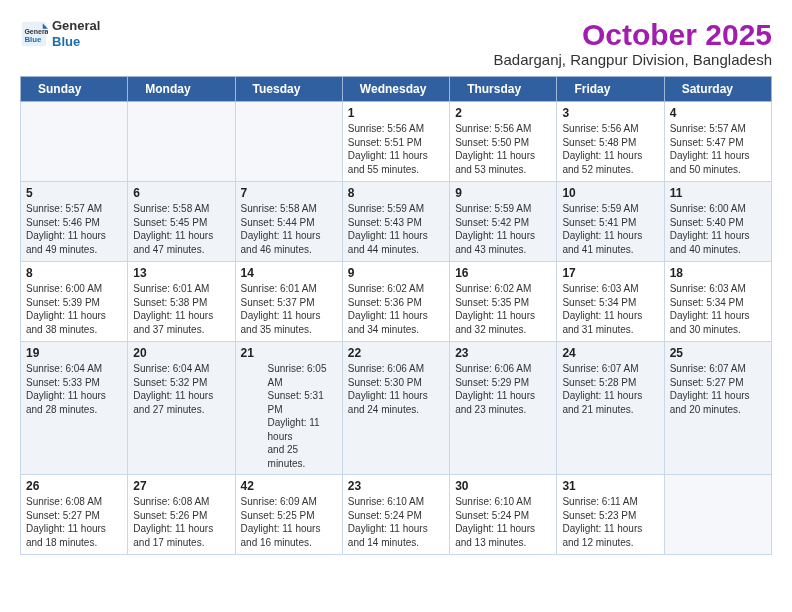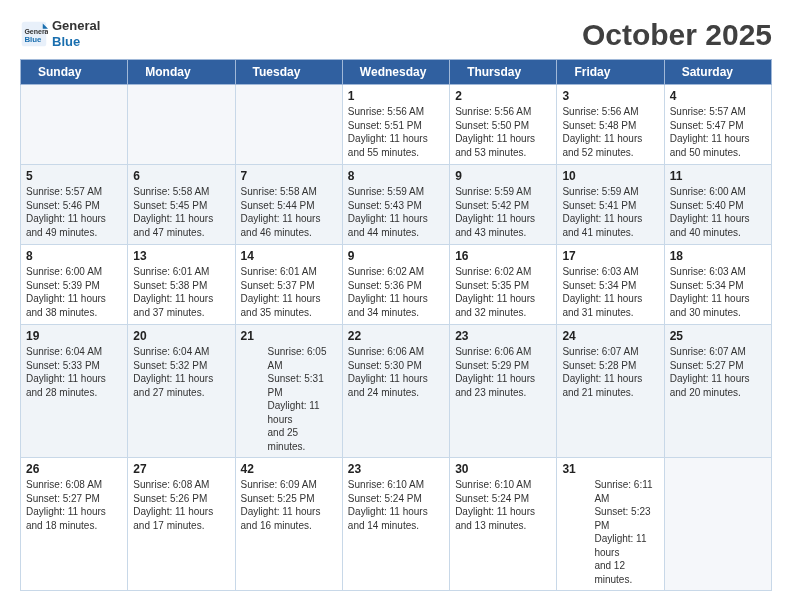--- a/index.html
+++ b/index.html
@@ -28,21 +28,21 @@
     .logo-icon {
       width: 28px;
       height: 28px;
     }
     .title-block {
       text-align: right;
     }
     .title-block h1 {
       font-size: 30px;
       font-weight: bold;
-      color: #404040;
+      color: #a21caf;
       line-height: 1.1;
     }
     .title-block h2 {
       font-size: 15px;
       font-weight: normal;
       color: #333;
     }
     .calendar {
       width: 100%;
       border-collapse: collapse;
@@ -96,20 +96,21 @@
         <text x="5" y="25" font-size="9" font-weight="bold" fill="#1a6faf" font-family="Arial">Blue</text>
         <polygon points="26,4 32,10 26,10" fill="#1a6faf"></polygon>
       </svg>
       <div style="line-height:1.2;">
         <div style="font-size:13px;font-weight:bold;color:#333;">General</div>
         <div style="font-size:13px;font-weight:bold;color:#1a6faf;">Blue</div>
       </div>
     </div>
     <div class="title-block">
       <h1>October 2025</h1>
+      <h2>Badarganj, Rangpur Division, Bangladesh</h2>
     </div>
   </div>
 
   <table class="calendar">
     <thead>
       <tr>
       <th>Sunday</th>
           <th>Monday</th>
           <th>Tuesday</th>
           <th>Wednesday</th>
@@ -336,21 +337,21 @@
           </td>
           <td>
             <span class="day-num">30</span>
             <div class="day-info" style="white-space: pre-line;">Sunrise: 6:10 AM
 Sunset: 5:24 PM
 Daylight: 11 hours
 and 13 minutes.</div>
           </td>
           <td>
             <span class="day-num">31</span>
-            <div class="day-info" style="white-space: pre-line; margin-left: 32px;">Sunrise: 6:11 AM
+            <div class="day-info" style="white-space: pre-line;">Sunrise: 6:11 AM
 Sunset: 5:23 PM
 Daylight: 11 hours
 and 12 minutes.</div>
           </td>
           <td class="empty"></td>
         </tr>
       </tbody>
   </table>
 </div>
 

